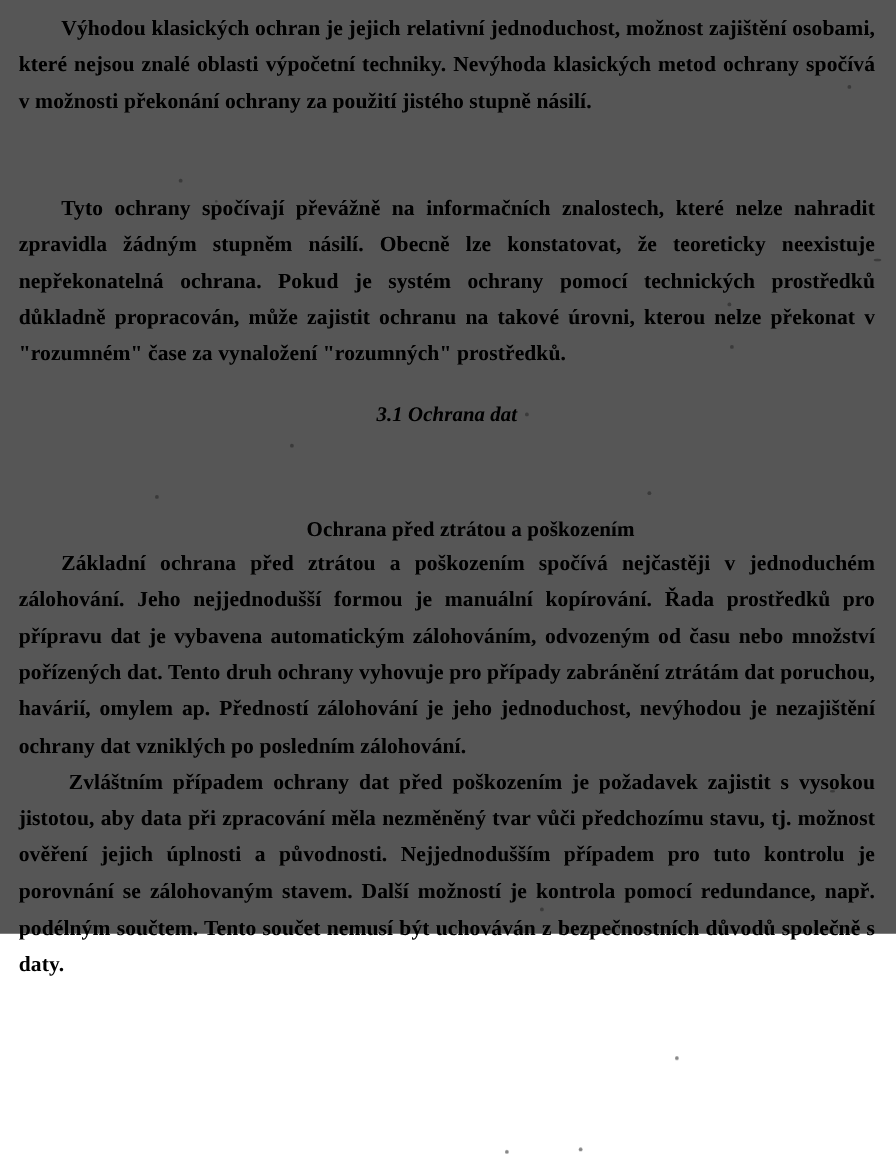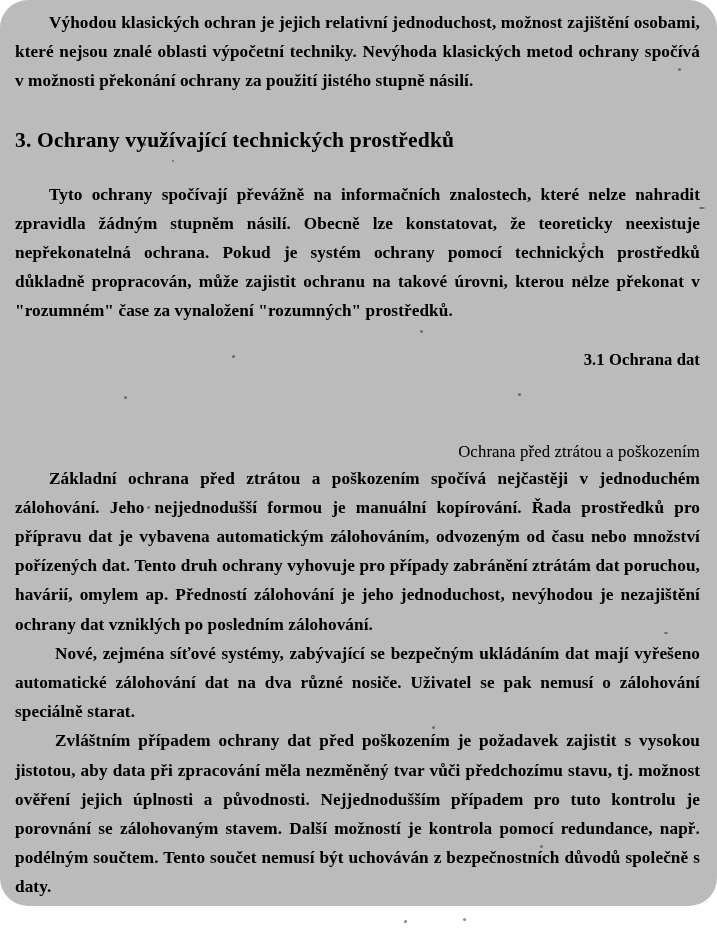--- a/index.html
+++ b/index.html
@@ -13,27 +13,26 @@
     background: #ffffff;
     font-family: "Liberation Serif", "DejaVu Serif", serif;
     color: #000000;
     overflow: hidden;
   }
 
   
   .page {
     position: relative;
     width: 717px;
-    height: 906px;
-    background: #fca5a5;
+    height: 747px;
+    background: #0369a1;
     box-sizing: border-box;
     padding: 0 17px 0 15px;
     
     filter: contrast(1.08) saturate(0);
-    border-radius: 28px;
   }
 
   .body-text {
     font-size: 17.2px;
     line-height: 29.2px;
     text-align: justify;
     text-justify: inter-word;
     font-weight: 600;
     letter-spacing: 0.1px;
     -webkit-font-smoothing: none;
@@ -59,31 +58,32 @@
     text-align: left;
     letter-spacing: 0.2px;
     margin: 0;
   }
 
   
   .subsection-heading {
     font-size: 16.6px;
     line-height: 22px;
     font-weight: 800;
-    text-align: right;
+    text-align: center;
     letter-spacing: 0.1px;
     margin: 0;
+    font-style: italic;
   }
 
   
   .run-in-heading {
     font-size: 16.8px;
     line-height: 24px;
-    font-weight: 400;
-    text-align: right;
+    font-weight: 700;
+    text-align: center;
     text-indent: 38px;
     letter-spacing: 0.1px;
     margin: 0;
   }
 
   
   .sp-h1  { height: 30px; }
   .sp-h2  { height: 26px; }
   .sp-h3  { height: 23px; }
   .sp-h4  { height: 36px; }
@@ -121,37 +121,35 @@
   <span class="speck" style="left:540px;top:845px;width:3px;height:3px;"></span>
   <span class="speck" style="left:404px;top:920px;width:3px;height:3px;"></span>
   <span class="speck" style="left:463px;top:918px;width:3px;height:3px;"></span>
 
   <div class="sp-top"></div>
 
   <p class="body-text indent">Výhodou  klasických  ochran   je jejich  relativní  jednoduchost,  možnost  zajištění osobami, které nejsou  znalé oblasti výpočetní techniky.  Nevýhoda klasických  metod ochrany  spočívá v možnosti překonání ochrany za použití jistého stupně násilí.</p>
 
   <div class="sp-h1"></div>
 
-  <h2 class="section-heading">3.  Ochrany využívající technických prostředků</h2>
 
   <div class="sp-h2"></div>
 
   <p class="body-text indent">Tyto ochrany  spočívají převážně na  informačních znalostech, které nelze nahradit zpravidla  žádným stupněm násilí. Obecně lze konstatovat,  že  teoreticky  neexistuje nepřekonatelná ochrana. Pokud  je systém  ochrany pomocí  technických prostředků důkladně propracován, může zajistit ochranu na takové úrovni, kterou nelze překonat v "rozumném" čase za vynaložení "rozumných" prostředků.</p>
 
 
   <div class="sp-h3"></div>
 
   <h3 class="subsection-heading">3.1 Ochrana dat</h3>
 
   <div class="sp-h4"></div>
 
 
   <div class="sp-h5"></div>
 
   <h4 class="run-in-heading">Ochrana před ztrátou a poškozením</h4>
 
   <p class="body-text indent">Základní  ochrana  před  ztrátou  a  poškozením  spočívá  nejčastěji  v  jednoduchém zálohování.  Jeho nejjednodušší formou  je manuální kopírování.  Řada    prostředků pro  přípravu   dat  je  vybavena  automatickým  zálohováním, odvozeným  od  času nebo  množství pořízených dat. Tento druh ochrany vyhovuje pro případy zabránění ztrátám dat poruchou, havárií, omylem ap. Předností zálohování je jeho jednoduchost, nevýhodou je nezajištění ochrany dat vzniklých po posledním zálohování.</p>
 
-  <p class="body-text indent-wide">Nové, zejména síťové  systémy, zabývající  se  bezpečným  ukládáním  dat mají vyřešeno automatické  zálohování dat  na dva různé  nosiče. Uživatel  se  pak  nemusí o zálohování speciálně starat.</p>
 
   <p class="body-text indent-wide">Zvláštním případem ochrany dat  před poškozením je požadavek zajistit  s  vysokou jistotou,  aby  data  při  zpracování  měla nezměněný tvar vůči předchozímu stavu, tj. možnost ověření jejich úplnosti a původnosti. Nejjednodušším   případem pro tuto kontrolu je porovnání  se zálohovaným stavem.  Další možností je  kontrola pomocí redundance, např.   podélným součtem.   Tento součet nemusí být uchováván z bezpečnostních důvodů společně s daty.</p>
 
 </div>
 
 </body></html>

